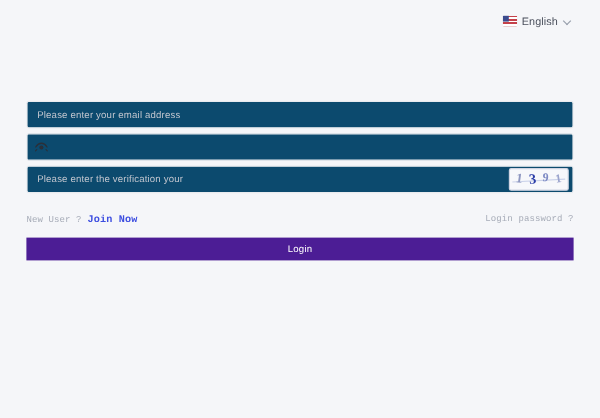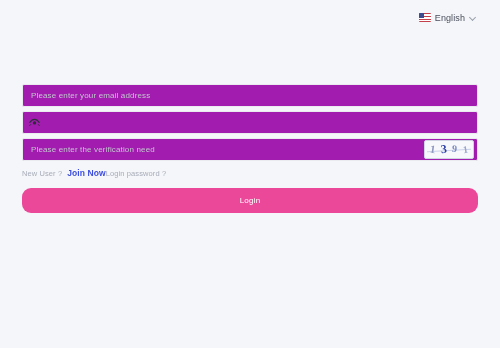--- a/index.html
+++ b/index.html
@@ -81,21 +81,21 @@
   .form-wrap {
     position: absolute;
     left: 22px;
     right: 22px;
     top: 84px;
   }
 
   .field {
     position: relative;
     height: 23px;
-    background: #a21caf;
+    background: #0c4a6e;
     border: 1px solid #e9ebef;
     border-radius: 2px;
     margin-bottom: 4px;
     display: flex;
     align-items: center;
     box-sizing: border-box;
   }
   .field .ph {
     font-size: 8px;
     color: #c2c6cf;
@@ -153,22 +153,24 @@
   }
   .cap-d.d0 { color: #8e97c0; transform: rotate(8deg) translateY(0px); }
   .cap-d.d1 { color: #2a3da8; transform: rotate(-6deg) translateY(-1px); font-size: 12px; }
   .cap-d.d2 { color: #7d8ac4; transform: rotate(5deg) translateY(-1px); font-size: 10px; }
   .cap-d.d3 { color: #9aa3cc; transform: rotate(-9deg) translateY(0px); font-size: 10px; }
 
   
   .links-row {
     display: flex;
     align-items: center;
-    margin-top: 6px;
+    justify-content: space-between;
+    margin-top: 16px;
     height: 12px;
+    font-family: Liberation Mono, monospace;
   }
   .left-links {
     display: flex;
     align-items: baseline;
     gap: 5px;
   }
   .muted {
     font-size: 7.5px;
     color: #a7acb8;
     letter-spacing: 0.1px;
@@ -183,25 +185,25 @@
   .forgot-link {
     font-size: 7.5px;
     color: #a7acb8;
     cursor: pointer;
     letter-spacing: 0.1px;
   }
 
   
   .login-btn {
     margin-top: 9px;
-    height: 25px;
+    height: 19px;
     width: 100%;
-    background: #ec4899;
+    background: #4c1d95;
     border: none;
-    border-radius: 9px;
+    border-radius: 0;
     color: #ffffff;
     font-size: 8px;
     font-family: "Liberation Sans", sans-serif;
     letter-spacing: 0.2px;
     cursor: pointer;
     display: flex;
     align-items: center;
     justify-content: center;
     box-sizing: border-box;
   }
@@ -250,21 +252,21 @@
     <span class="eye-btn">
       <svg width="11" height="9" viewBox="0 0 11 9" aria-hidden="true">
         <path d="M0.8 4.5 C2.3 2.2 4.0 1.4 5.5 1.4 C7.0 1.4 8.7 2.2 10.2 4.5" fill="none" stroke="#2b2f38" stroke-width="1.1" stroke-linecap="round"></path>
         <circle cx="5.5" cy="4.9" r="1.7" fill="#2b2f38"></circle>
         <path d="M1.6 6.6 L0.6 7.7 M9.4 6.6 L10.4 7.7" stroke="#2b2f38" stroke-width="0.9" stroke-linecap="round"></path>
       </svg>
     </span>
   </div>
 
   <div class="field">
-    <span class="ph">Please enter the verification need</span>
+    <span class="ph">Please enter the verification your</span>
     <span class="captcha">
       <span class="cap-d d0">1</span>
       <span class="cap-d d1">3</span>
       <span class="cap-d d2">9</span>
       <span class="cap-d d3">1</span>
     </span>
   </div>
 
   <div class="links-row">
     <div class="left-links">

